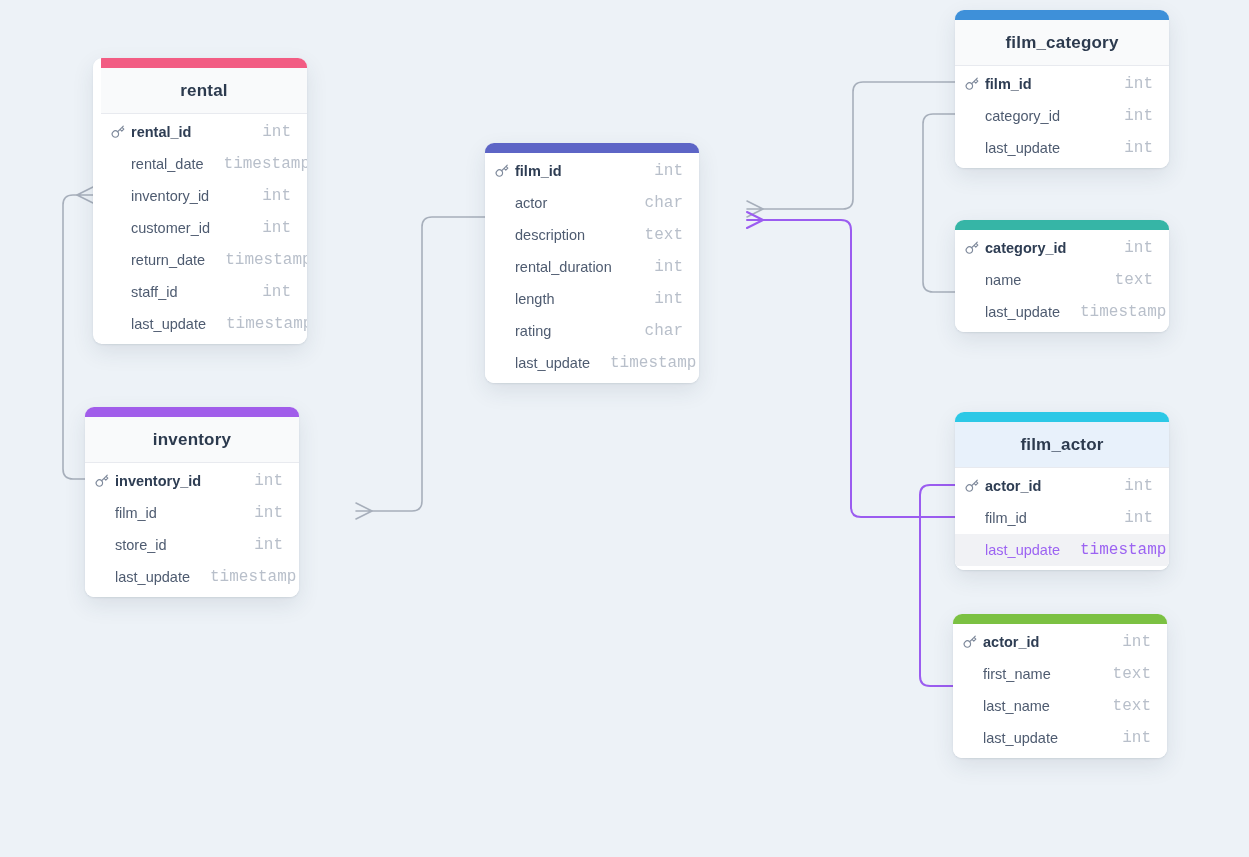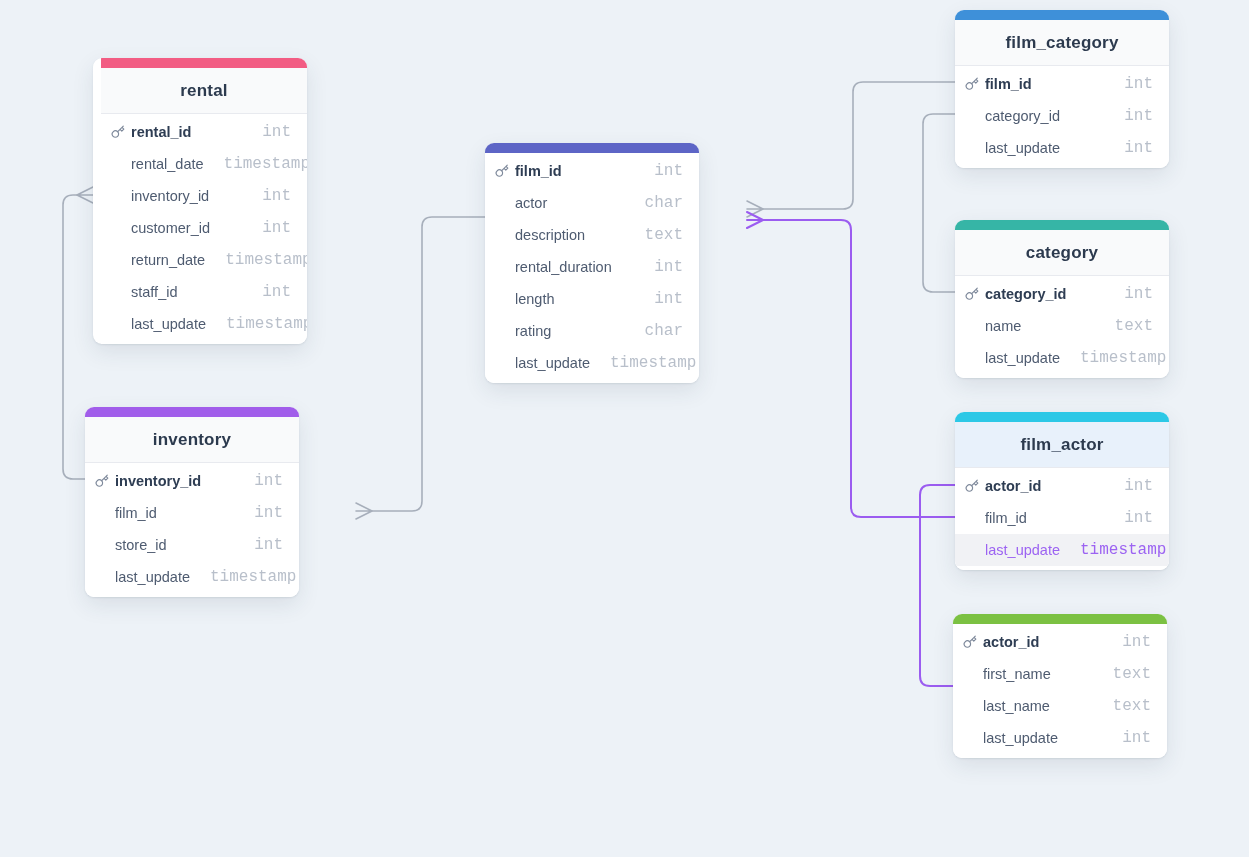--- a/index.html
+++ b/index.html
@@ -205,23 +205,20 @@
         </div>
         <div class="field-row">
           <span class="fname">last_update</span>
           <span class="ftype">int</span>
         </div>
       </div>
   </div>
 
   <div class="table-card" style="left:955px;top:220px;">
     <div class="accent-bar" style="background: rgb(54, 181, 166);"></div>
-    <div class="table-header">
-      <div class="table-title">category</div>
-    </div>
     <div class="table-fields">
         <div class="field-row pk">
           <span class="key-icon">
             <svg viewBox="0 0 24 24" width="14" height="14" fill="none" stroke="currentColor" stroke-width="2" stroke-linecap="round" stroke-linejoin="round">
               <path d="M21 2l-2 2m-7.61 7.61a5.5 5.5 0 1 1-7.778 7.778 5.5 5.5 0 0 1 7.777-7.777zm0 0L15.5 7.5m0 0l3 3L22 7l-3-3m-3.5 3.5L19 4"></path>
             </svg>
           </span>
           <span class="fname">category_id</span>
           <span class="ftype">int</span>
         </div>

